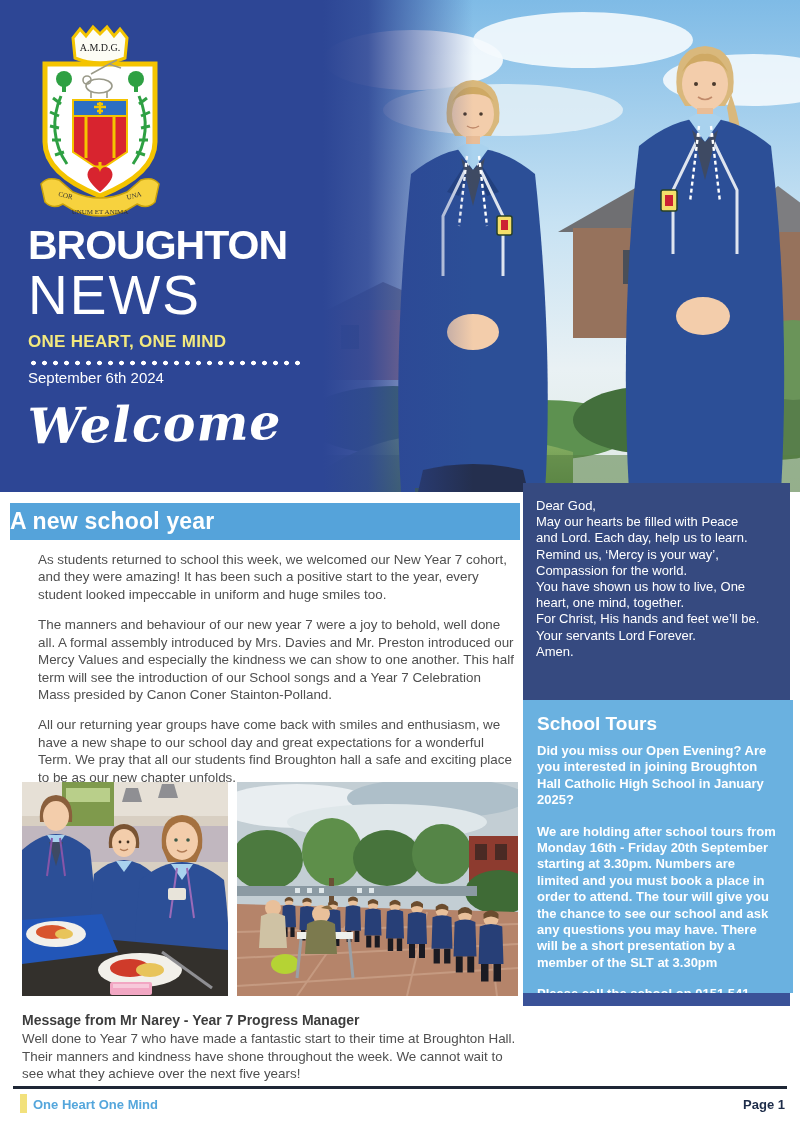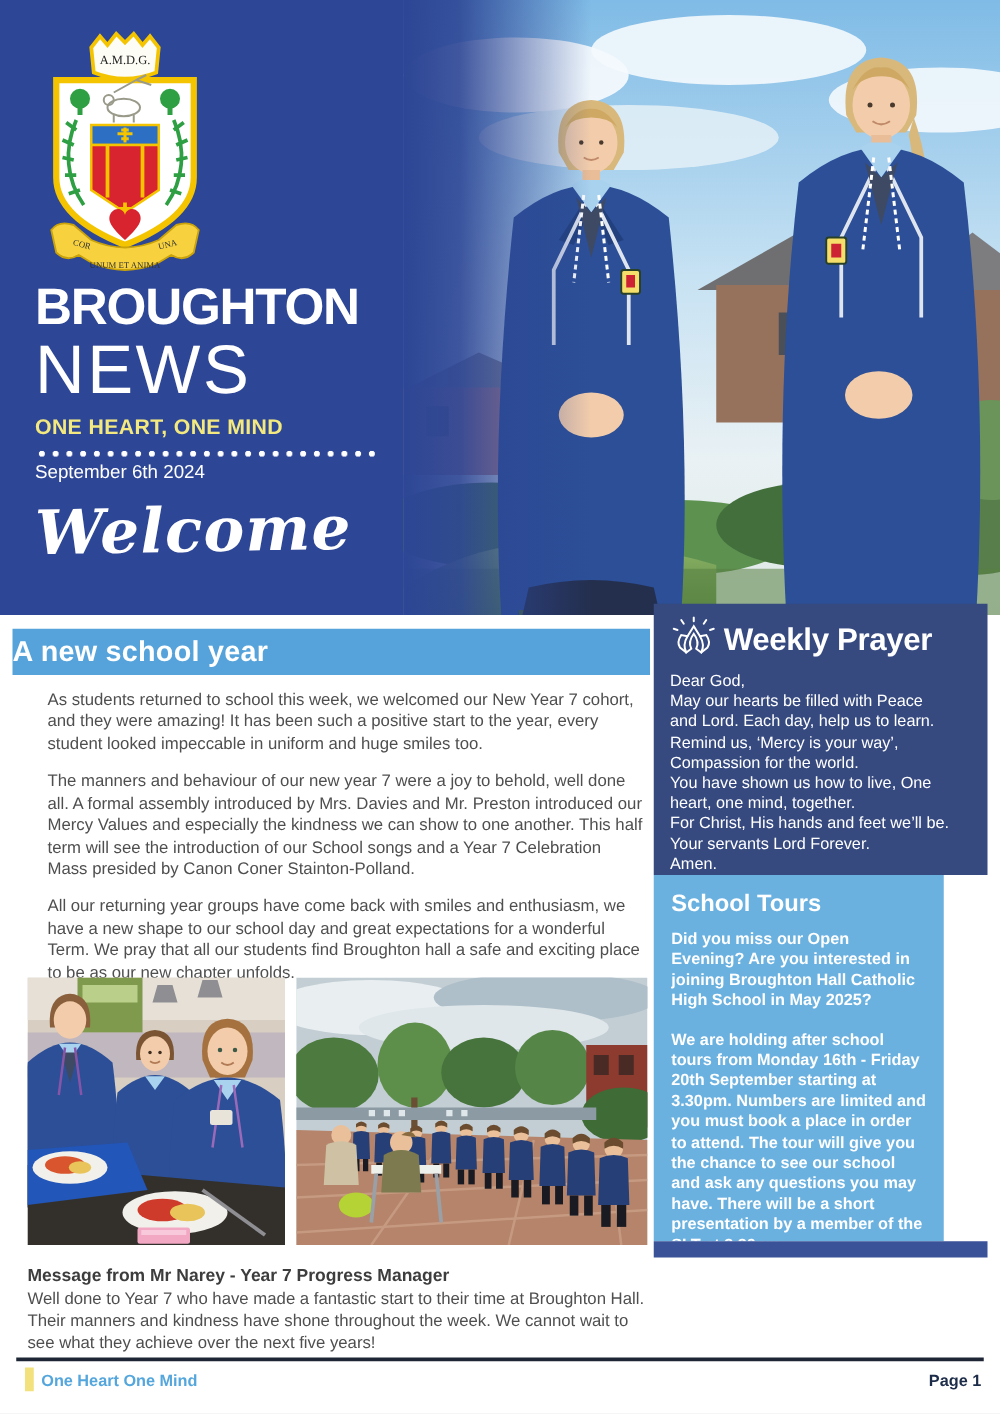--- a/index.html
+++ b/index.html
@@ -36,21 +36,21 @@
   .message{position:absolute;left:22px;top:1011px;width:494px;color:#4f4f4f;
            font-size:13.4px;line-height:1.3;}
   .message .mh{font-weight:700;color:#3d3d3d;font-size:14px;margin-bottom:1px;}
 
   
   .prayer{position:absolute;left:523px;top:483px;width:267px;height:217px;background:#364a80;
           box-sizing:border-box;padding:10px 13px;color:#fff;}
   .prayer-head{display:flex;align-items:center;gap:5px;}
   .prayer-title{font-size:25px;font-weight:800;letter-spacing:-.3px;}
   .prayer-lines{margin-top:5px;font-size:13px;line-height:16.2px;}
-  .tours{position:absolute;left:523px;top:700px;width:232px;height:293px;background:#6ab1e0;
+  .tours{position:absolute;left:523px;top:700px;width:270px;height:293px;background:#6ab1e0;
          box-sizing:border-box;padding:13px 14px;color:#fff;}
   .tours-title{font-size:19px;font-weight:800;margin-bottom:8px;}
   .tours p{margin:0 0 15px 0;font-weight:700;font-size:13px;line-height:16.4px;}
   .tours-footer{position:absolute;left:523px;top:993px;width:267px;height:13px;background:#3a5298;}
 
   
   .footer-rule{position:absolute;left:13px;top:1086px;width:774px;height:3px;background:#1e2635;}
   .footer-bar{position:absolute;left:20px;top:1094px;width:7px;height:19px;background:#f2e17c;}
   .footer-motto{position:absolute;left:33px;top:1097px;font-size:13px;font-weight:800;color:#54a6dc;}
   .footer-page{position:absolute;right:15px;top:1097px;font-size:13px;font-weight:700;color:#1d2c49;}
@@ -340,50 +340,37 @@
       </g>
     </svg>
   </div>
 
   <div class="message">
     <div class="mh">Message from Mr Narey - Year 7 Progress Manager</div>
     <div>Well done to Year 7 who have made a fantastic start to their time at Broughton Hall. Their manners and kindness have shone throughout the week. We cannot wait to see what they achieve over the next five years!</div>
   </div>
 
   <div class="prayer">
-    <div class="prayer-head">
-      <span>
-        <svg width="38" height="34" viewBox="0 0 38 34">
-          <g stroke="#ffffff" stroke-width="1.6" fill="none" stroke-linecap="round">
-            <path d="M19,8 L14,16 C11,21 11,25 13,29 L17,26 C15,22 16,18 19,14 C22,18 23,22 21,26 L25,29 C27,25 27,21 24,16 Z"></path>
-            <path d="M13,29 L8,25 C6,22 7,18 9,15 L14,16"></path>
-            <path d="M25,29 L30,25 C32,22 31,18 29,15 L24,16"></path>
-            <path d="M19,4 V1 M11,6 L9,3 M27,6 L29,3 M6,11 L3,10 M32,11 L35,10"></path>
-          </g>
-        </svg>
-      </span>
-      <span class="prayer-title">Weekly Prayer</span>
-    </div>
     <div class="prayer-lines">
       <div>Dear God,</div>
       <div>May our hearts be filled with Peace</div>
       <div>and Lord. Each day, help us to learn.</div>
       <div>Remind us, ‘Mercy is your way’,</div>
       <div>Compassion for the world.</div>
       <div>You have shown us how to live, One</div>
       <div>heart, one mind, together.</div>
       <div>For Christ, His hands and feet we’ll be.</div>
       <div>Your servants Lord Forever.</div>
       <div>Amen.</div>
     </div>
   </div>
 
   <div class="tours">
     <div class="tours-title">School Tours</div>
-    <p>Did you miss our Open Evening? Are you interested in joining Broughton Hall Catholic High School in May 2025?</p>
+    <p>Did you miss our Open Evening? Are you interested in joining Broughton Hall Catholic High School in January 2025?</p>
     <p>We are holding after school tours from Monday 16th - Friday 20th September starting at 3.30pm. Numbers are limited and you must book a place in order to attend. The tour will give you the chance to see our school and ask any questions you may have. There will be a short presentation by a member of the SLT at 3.30pm</p>
     <p>Please call the school on 0151 541 9440</p>
   </div>
   <div class="tours-footer"></div>
 
   <div class="footer-rule"></div>
   <div class="footer-bar"></div>
   <div class="footer-motto">One Heart One Mind</div>
   <div class="footer-page">Page 1</div>
 

